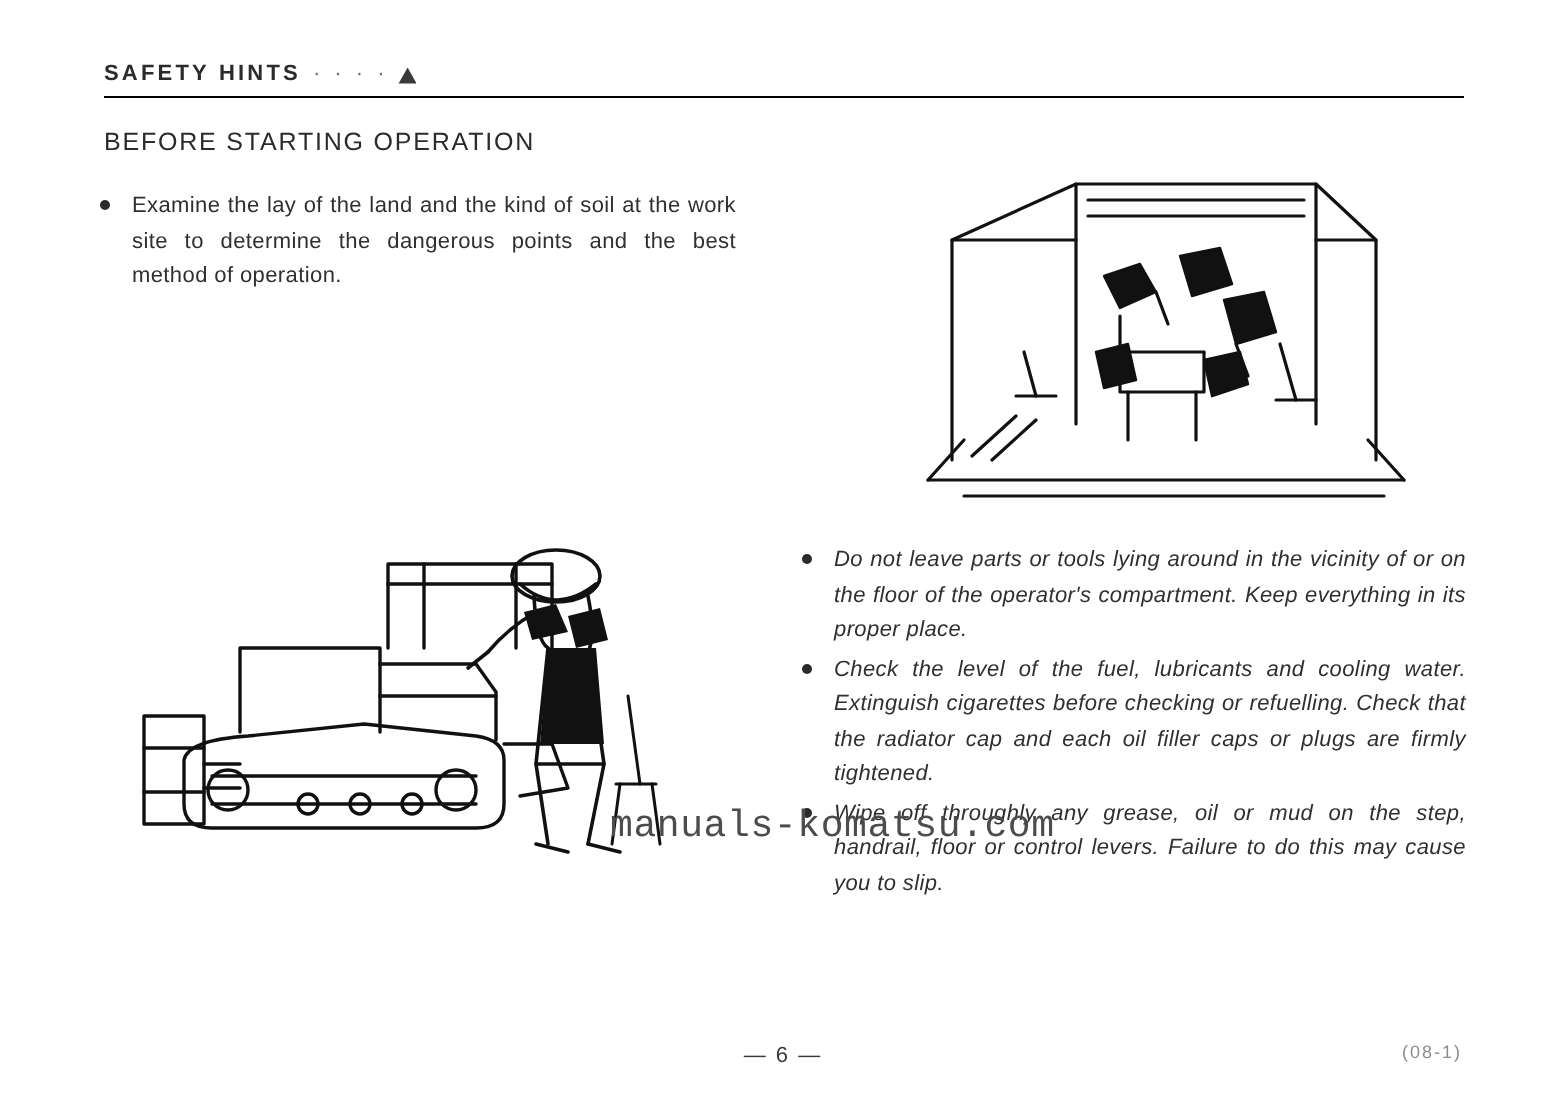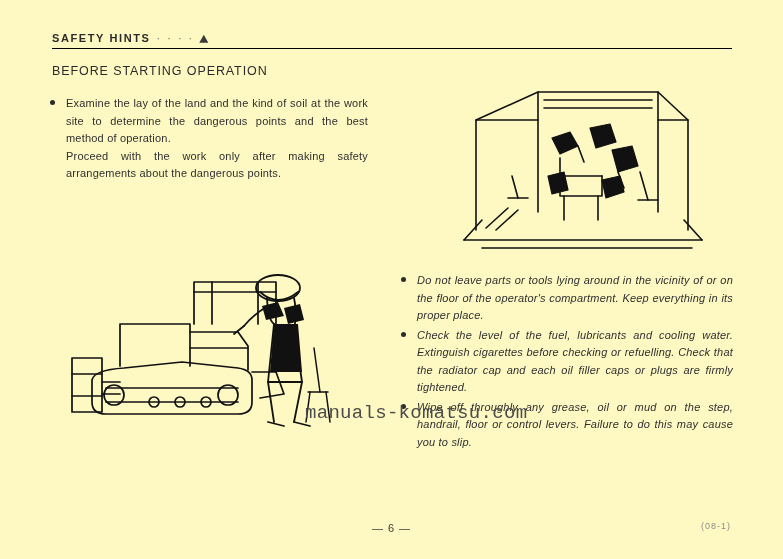--- a/index.html
+++ b/index.html
@@ -4,21 +4,21 @@
 <style>
   html, body {
     margin: 0;
     padding: 0;
     background: #8a8a8a;
   }
   .page {
     position: relative;
     width: 783px;
     height: 559px;
-    background: #fef9c3;
+    background: #ffffff;
     overflow: hidden;
     font-family: "Liberation Sans", sans-serif;
     color: #1a1a1a;
   }
 
   
   .header {
     position: absolute;
     left: 52px;
     top: 28px;
@@ -156,21 +156,20 @@
     <span class="header-title">SAFETY HINTS</span><span class="header-dots">· · · ·</span><span class="header-mark"></span>
     <div class="header-rule"></div>
   </div>
 
   <div class="section-title">BEFORE STARTING OPERATION</div>
 
   <div class="bullet-list" id="list-top-left">
     <div class="bullet-item">
       <span class="bullet-dot"></span>
       <div class="para">Examine the lay of the land and the kind of soil at the work site to determine the dangerous points and the best method of operation.</div>
-      <div class="para indent">Proceed with the work only after making safety arrangements about the dangerous points.</div>
     </div>
   </div>
 
   <div class="illus" id="illus-top-right">
     <svg width="262" height="175" viewBox="0 0 262 175" xmlns="http://www.w3.org/2000/svg">
       <g fill="none" stroke="#111" stroke-width="1.6" stroke-linecap="round" stroke-linejoin="round">
 
         <path d="M24 150 L24 40 L86 12 L206 12 L236 40 L236 150"></path>
         <path d="M86 12 L86 132"></path>
         <path d="M206 12 L206 132"></path>

